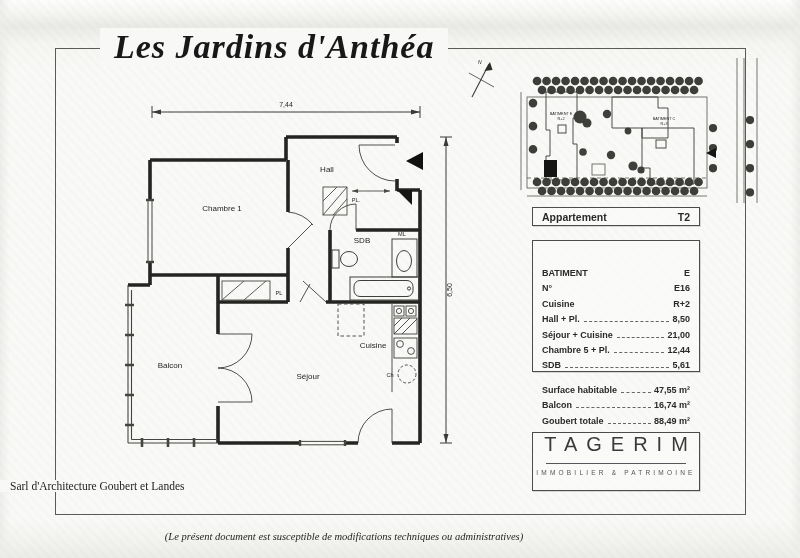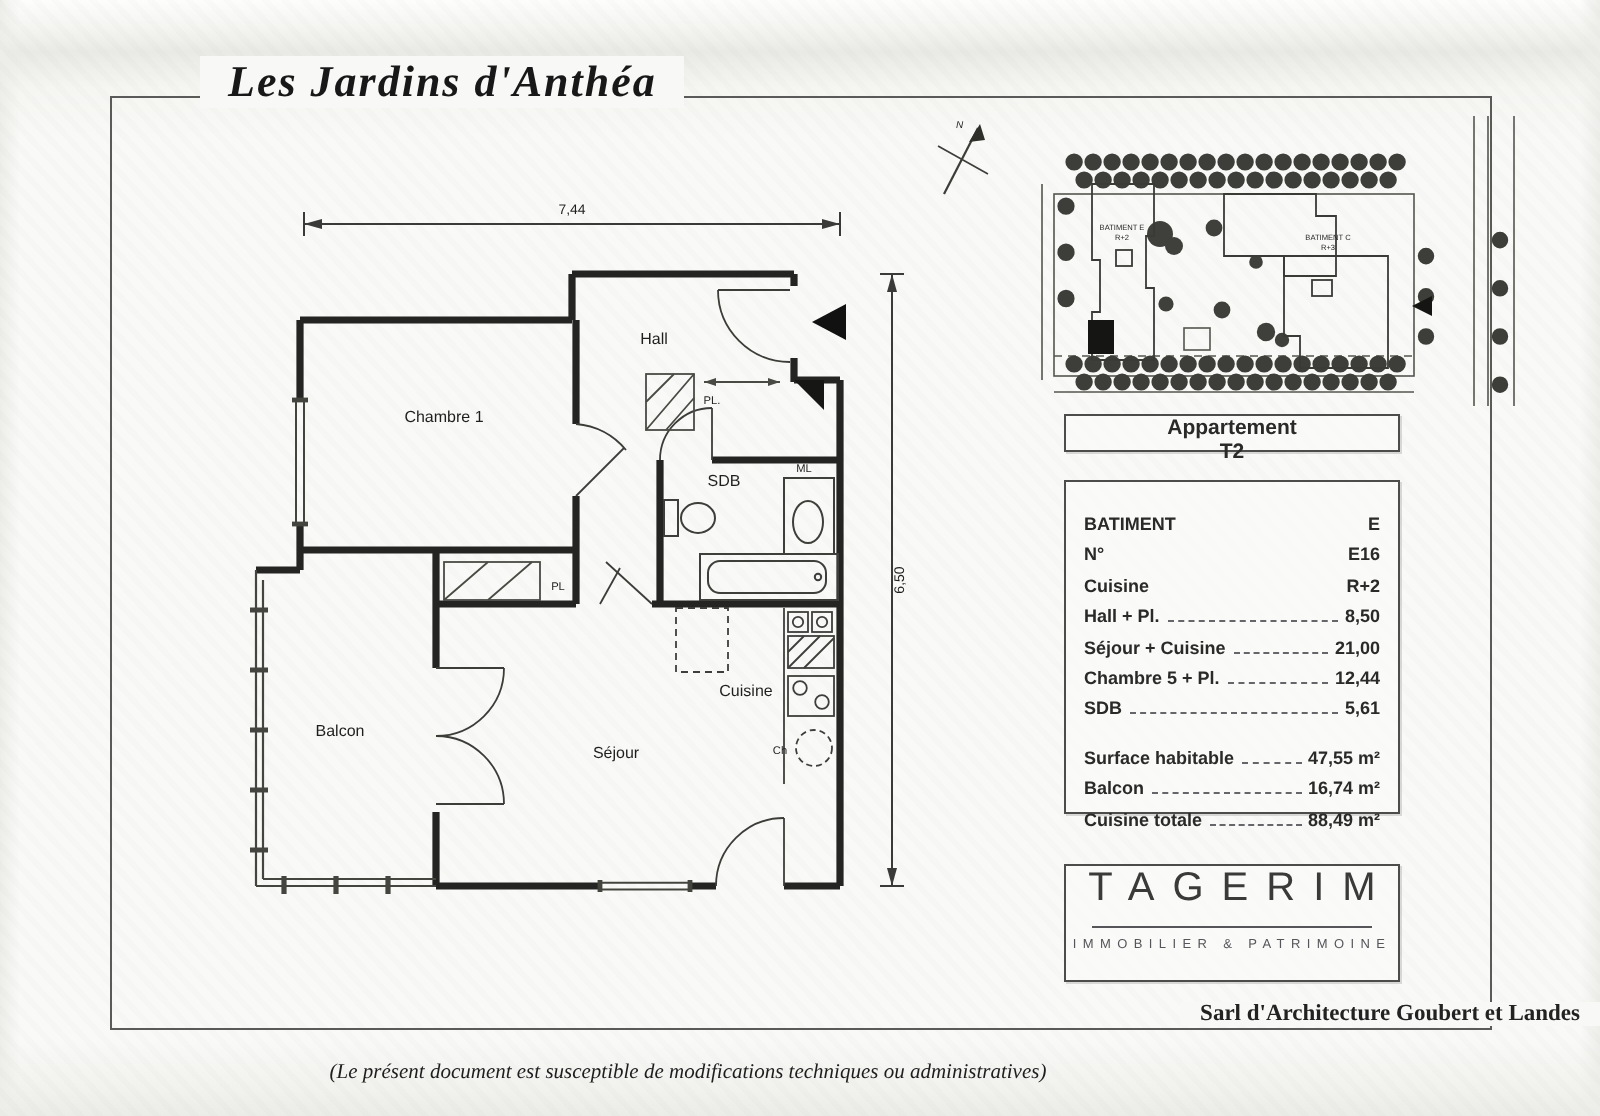--- a/index.html
+++ b/index.html
@@ -8,34 +8,34 @@
     font-family:"Liberation Sans",sans-serif;color:#1c1c1c;
     background:
       repeating-linear-gradient(47deg, rgba(0,0,0,0.012) 0 3px, rgba(0,0,0,0) 3px 7px),
       linear-gradient(90deg,#ededea 0,rgba(237,237,234,0) 10px,rgba(0,0,0,0) 790px,#ededea 100%),
       linear-gradient(180deg,#fdfdfc 0,#f4f4f1 14px,#e9e9e6 26px,#f5f5f2 44px,#f9f9f7 70px,#f9f9f7 520px,#f1f1ee 545px,#ebebe8 100%);
   }
   .frame{position:absolute;left:55px;top:48px;width:689px;height:465px;border:1.5px solid #5a5a58;}
   .title{
     position:absolute;left:100px;top:28px;padding:0 14px;background:#f8f8f6;
     font-family:"Liberation Serif","DejaVu Serif",serif;font-style:italic;font-weight:bold;
-    font-size:22px;letter-spacing:1px;color:#181818;white-space:nowrap;
+    font-size:34px;letter-spacing:1px;color:#181818;white-space:nowrap;
   }
   .box{position:absolute;border:1px solid #4c4c4a;background:rgba(252,252,250,0.55);box-shadow:1px 1px 0 rgba(120,120,120,0.25);}
-  .apt-box{left:532px;top:207px;width:168px;height:19px;display:flex;justify-content:space-between;align-items:center;padding:0 9px;box-sizing:border-box;font-size:10.5px;font-weight:bold;color:#2a2a28;flex-direction:column;}
-  .details-box{left:532px;top:240px;width:168px;height:167px;box-sizing:border-box;padding:16px 9px 0 9px;font-size:9px;font-weight:bold;color:#2a2a28;}
+  .apt-box{left:532px;top:207px;width:168px;height:19px;display:flex;justify-content:space-between;align-items:center;padding:0 9px;box-sizing:border-box;font-size:10.5px;font-weight:bold;color:#2a2a28;}
+  .details-box{left:532px;top:240px;width:168px;height:132px;box-sizing:border-box;padding:27px 9px 0 9px;font-size:9px;font-weight:bold;color:#2a2a28;}
   .drow{display:flex;align-items:baseline;height:15.4px;white-space:nowrap;}
   .drow .lead{flex:1;border-bottom:1px dashed #66666a;margin:0 3px 3px 4px;min-width:6px;}
   .drow .nolead{flex:1;}
   .dgap{height:9px;}
   .brand-box{left:532px;top:432px;width:168px;height:59px;box-sizing:border-box;text-align:center;padding-top:0;color:#2e2e2c;}
   .brand-name{font-size:20px;font-weight:normal;letter-spacing:9px;padding-left:9px;color:#3a3a38;}
   .brand-rule{border-top:1px solid #55555a;margin:7px 13px 5px 13px;}
   .brand-tag{font-size:6.5px;letter-spacing:3.2px;color:#55555a;}
-  .footer1{position:absolute;left:0;top:501px;width:800px;text-align:right;font-family:"Liberation Serif","DejaVu Serif",serif;font-size:11.5px;color:#222;font-weight:bold;}
+  .footer1{position:absolute;left:0;top:480px;width:800px;text-align:left;font-family:"Liberation Serif","DejaVu Serif",serif;font-size:11.5px;color:#222;}
   .footer1 span{background:#f8f8f6;padding:0 10px;}
   .footer2{position:absolute;left:0;top:531px;width:688px;text-align:center;font-family:"Liberation Serif","DejaVu Serif",serif;font-size:10.5px;font-style:italic;font-weight:normal;color:#1e1e1e;}
   svg text{font-family:"Liberation Sans",sans-serif;fill:#1f1f1d;}
 </style>
 </head>
 <body>
 
 <div class="frame"></div>
 
 <div class="title">Les Jardins d'Anthéa</div>
@@ -273,21 +273,21 @@
     <span>Surface habitable</span>
       <span class="lead"></span>
       <span class="val">47,55 m²</span>
   </div>
   <div class="drow">
     <span>Balcon</span>
       <span class="lead"></span>
       <span class="val">16,74 m²</span>
   </div>
   <div class="drow">
-    <span>Cuisine totale</span>
+    <span>Goubert totale</span>
       <span class="lead"></span>
       <span class="val">88,49 m²</span>
   </div>
 </div>
 
 <div class="box brand-box">
   <div class="brand-name">TAGERIM</div>
   <div class="brand-rule"></div>
   <div class="brand-tag">IMMOBILIER &amp; PATRIMOINE</div>
 </div>

